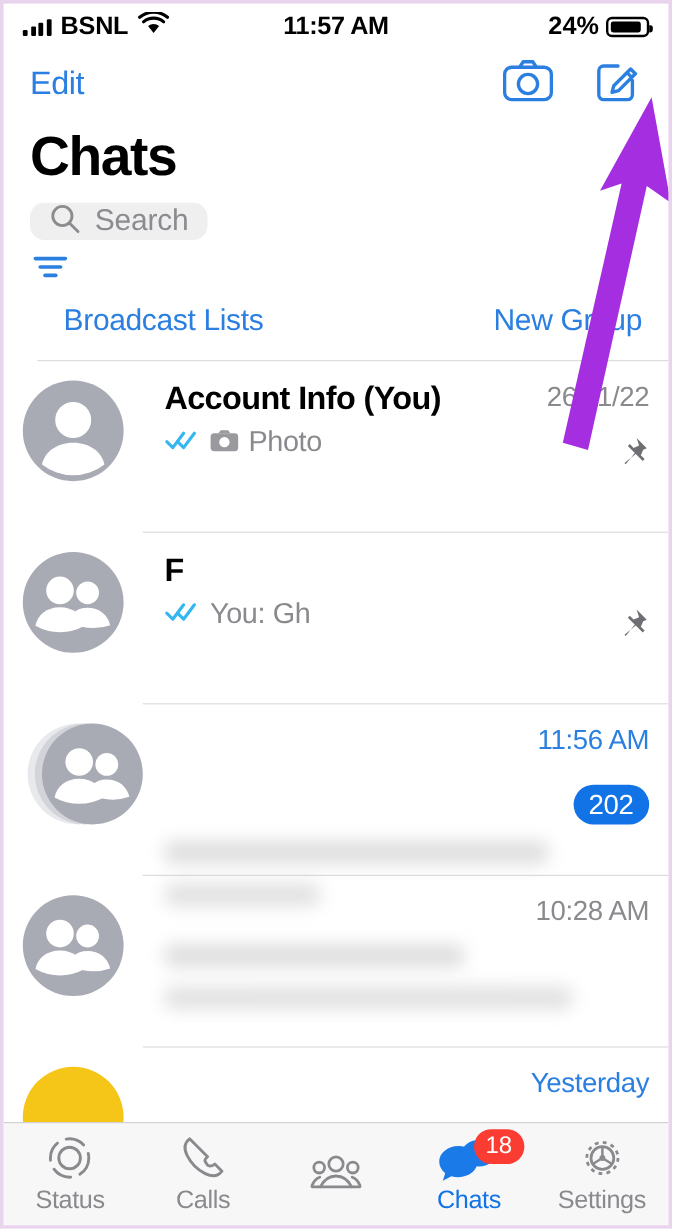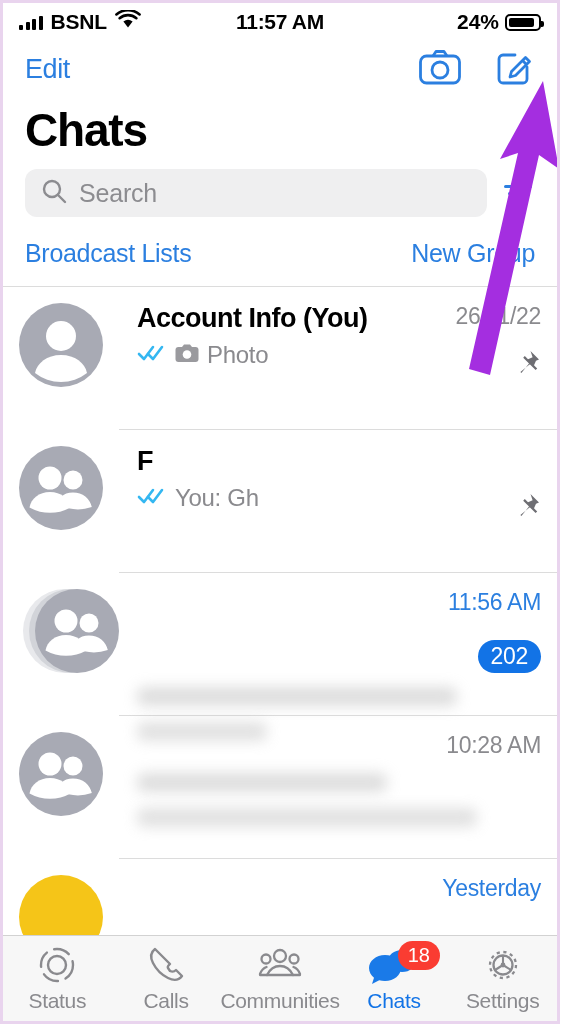--- a/index.html
+++ b/index.html
@@ -58,39 +58,41 @@
     padding:0 22px; position:relative;
   }
   .edit-btn { color:#2b7fe0; font-size:27px; letter-spacing:-0.4px; }
   .nav-actions { margin-left:auto; display:flex; align-items:center; gap:34px; }
 
   .title-block { padding:6px 22px 2px; }
   .big-title { font-size:46px; font-weight:bold; letter-spacing:-1.2px; color:#000; }
 
   
   .search-row {
-    display:flex; align-items:center; gap:14px;
+    display:flex; align-items:flex-start; gap:14px;
     padding:10px 22px 6px;
+    flex-direction:column;
   }
   .search-field {
     flex:1; height:48px; background:#efeff0; border-radius:12px;
     display:flex; align-items:center; gap:12px; padding:0 16px;
   }
   .search-placeholder { color:#8c8c90; font-size:25px; letter-spacing:-0.2px; }
   .filter-ico { width:34px; display:flex; flex-direction:column; align-items:center; gap:4px; }
   .filter-ico span { display:block; height:3px; background:#2b7fe0; border-radius:2px; }
   .filter-ico span:nth-child(1){ width:28px; }
   .filter-ico span:nth-child(2){ width:20px; }
   .filter-ico span:nth-child(3){ width:12px; }
 
   
   .links-row {
     display:flex; justify-content:space-between; align-items:flex-start;
     padding:16px 22px 18px;
     border-bottom:1px solid #dcdcdc;
+    margin-left:28px;
   }
   .link-blue { color:#2b7fe0; font-size:25px; letter-spacing:-0.3px; }
 
   
   .chat-list { position:relative; }
   .chat-row { display:flex; padding:0 0 0 16px; height:143px; position:relative; }
   .chat-row.short { height:120px; }
   .avatar-wrap {
     width:100px; display:flex; align-items:flex-start;
     padding-top:16px; position:relative; flex-shrink:0;
@@ -419,21 +421,20 @@
         <svg width="48" height="42" viewBox="0 0 48 42">
           <circle cx="24" cy="12" r="6" stroke="#8a8a8e" stroke-width="2.3" fill="none"></circle>
           <circle cx="10" cy="15" r="4.5" stroke="#8a8a8e" stroke-width="2.3" fill="none"></circle>
           <circle cx="38" cy="15" r="4.5" stroke="#8a8a8e" stroke-width="2.3" fill="none"></circle>
           <path d="M11 31 c3 -6 7.5 -9 13 -9 c5.5 0 10 3 13 9" stroke="#8a8a8e" stroke-width="2.3" fill="none" stroke-linecap="round"></path>
           <path d="M4 30 c1.5 -4 3.5 -6 6.5 -7" stroke="#8a8a8e" stroke-width="2.3" fill="none" stroke-linecap="round"></path>
           <path d="M44 30 c-1.5 -4 -3.5 -6 -6.5 -7" stroke="#8a8a8e" stroke-width="2.3" fill="none" stroke-linecap="round"></path>
           <path d="M4 31 h40" stroke="#8a8a8e" stroke-width="2.3" fill="none" stroke-linecap="round"></path>
         </svg>
       </span>
-      <span class="tab-label">Communities</span>
     </div>
 
     <div class="tab active">
       <span class="tab-ico">
         <svg width="52" height="42" viewBox="0 0 52 42">
           <path d="M34 6 c8 0 14 5 14 11 c0 6 -6 11 -14 11 c-1.5 0 -3 -0.2 -4.4 -0.5 L24 31 l1.4 -5.2 C22.2 23.9 20 20.7 20 17 c0 -6 6 -11 14 -11 Z" fill="#1a7ae8"></path>
           <path d="M17 11 c9 0 16 6 16 13 c0 7 -7 13 -16 13 c-2 0 -4 -0.3 -5.8 -0.8 L4 40 l2 -6.2 C3 31.3 1 27.9 1 24 c0 -7 7 -13 16 -13 Z" fill="#1a7ae8"></path>
         </svg>
         <span class="tab-badge">18</span>
       </span>

